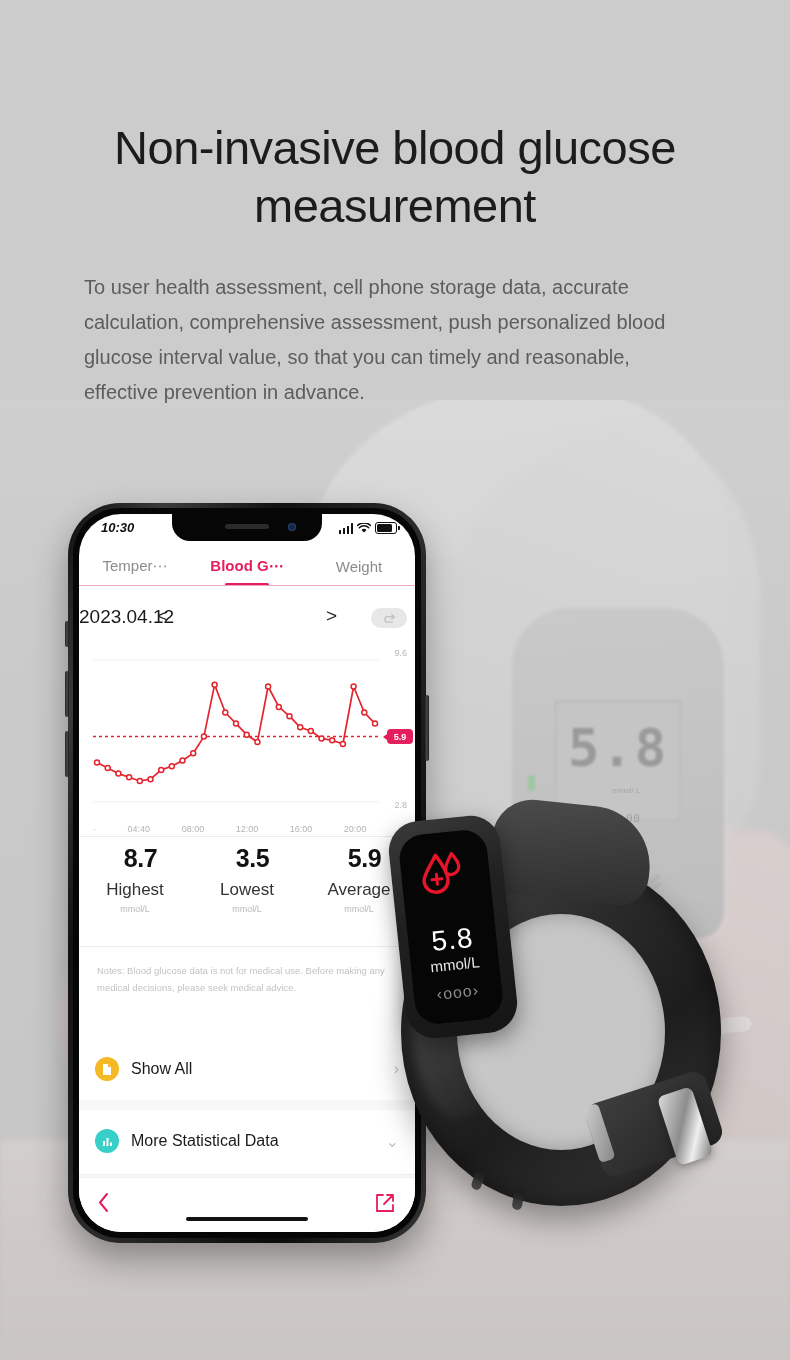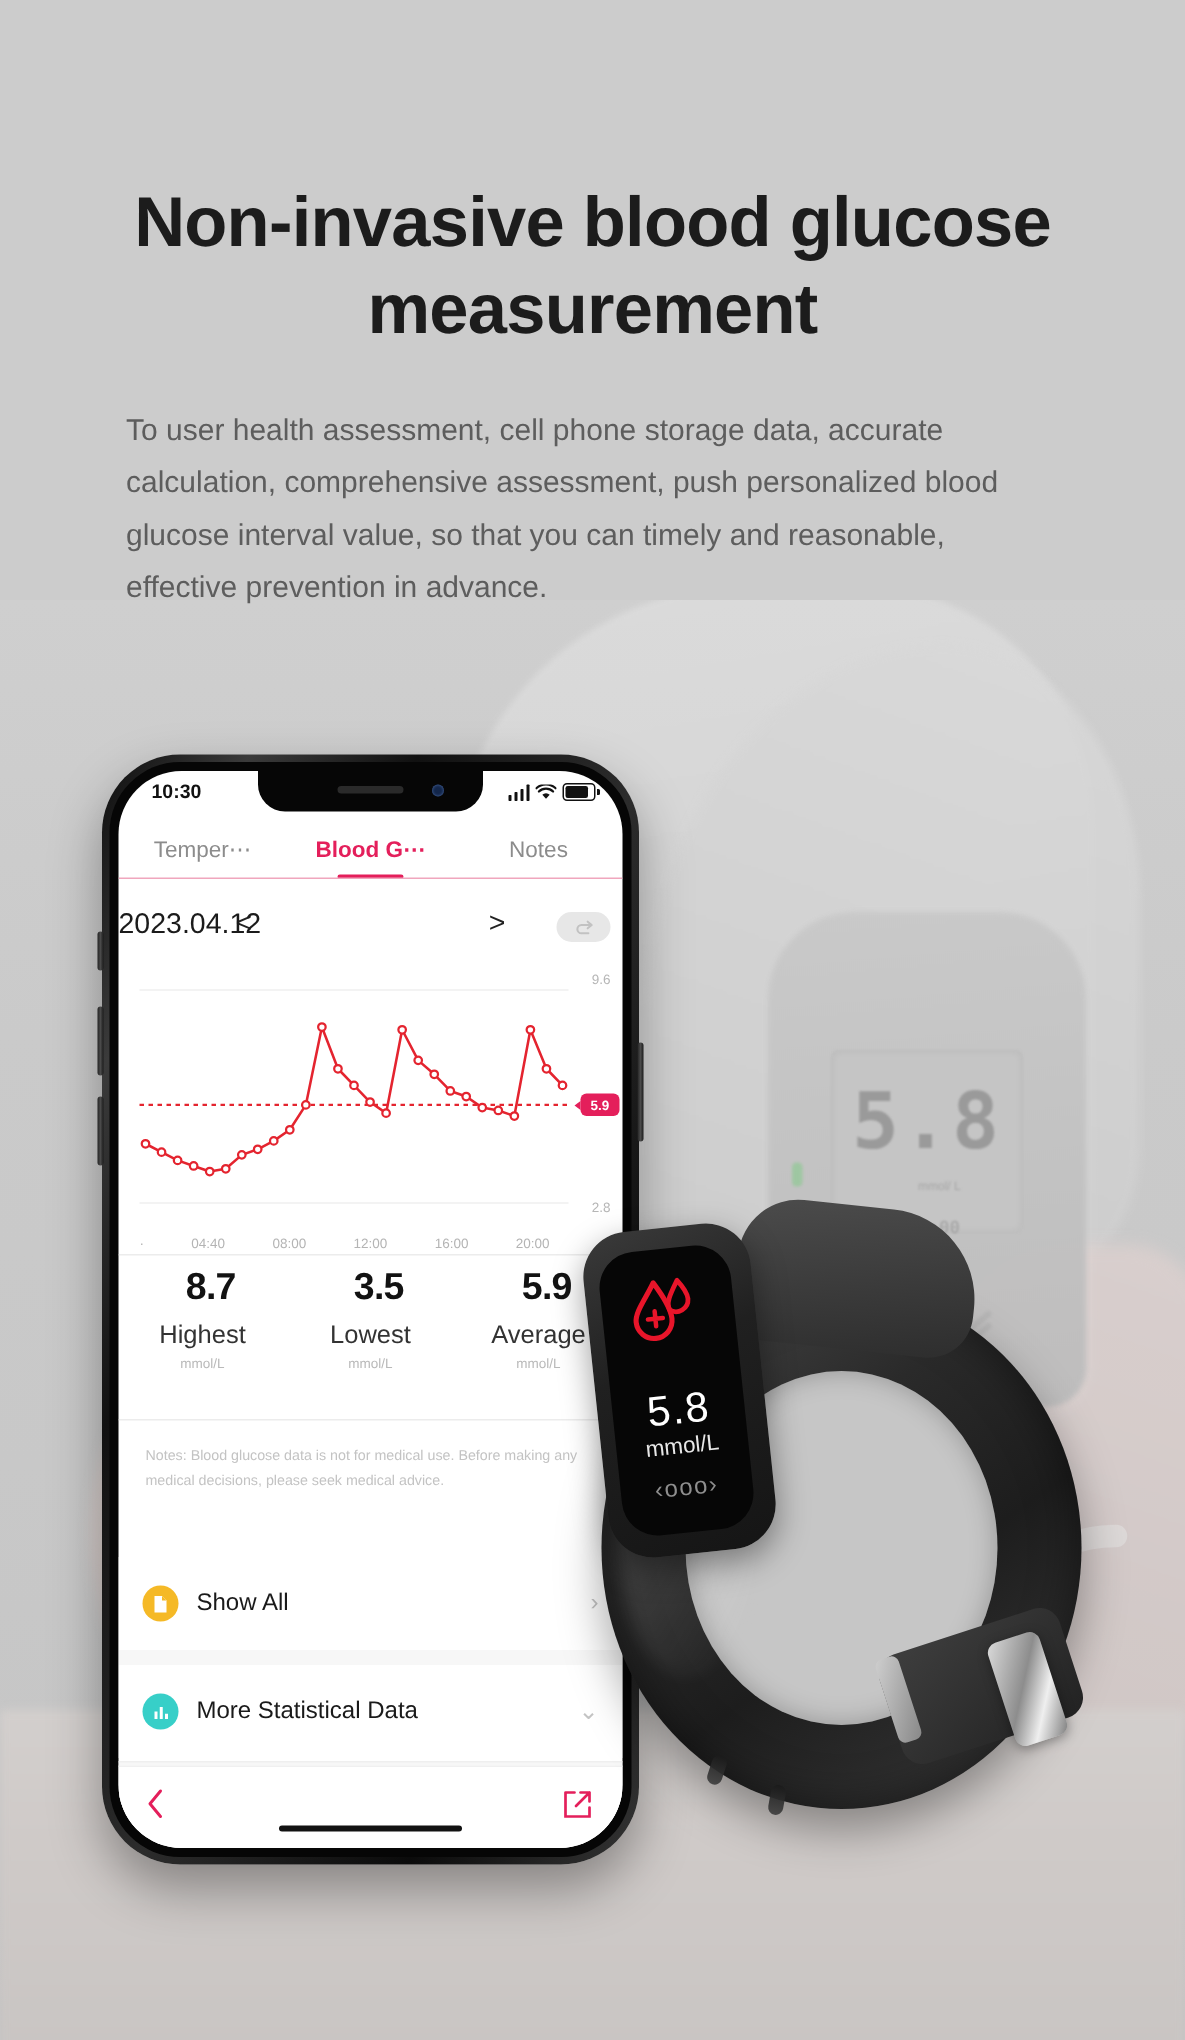--- a/index.html
+++ b/index.html
@@ -42,21 +42,21 @@
   .bg-meter-dt{position:absolute;left:562px;top:812px;font-family:"DejaVu Sans Mono", monospace;
       font-size:11px;color:#9d9d9d;filter:blur(.7px);letter-spacing:.5px;}
   .bg-meter-led{position:absolute;left:528px;top:775px;width:7px;height:16px;border-radius:3px;
       background:#96c89a;filter:blur(1px);opacity:.8;}
   .bg-meter-chev{position:absolute;left:630px;top:870px;width:34px;height:26px;filter:blur(1.2px);opacity:.45;}
   
   #bg-wifi{position:absolute;right:-10px;top:560px;width:170px;height:180px;opacity:.5;}
 
   
   #headline{position:absolute;left:50px;top:88px;width:690px;text-align:center;
-      font-size:47px;line-height:58px;font-weight:bold;color:#1c1c1c;
+      font-size:47px;line-height:58px;font-weight:normal;color:#1c1c1c;
       letter-spacing:-.5px;}
   #subcopy{position:absolute;left:84px;top:250px;width:624px;
       font-size:20px;line-height:35px;color:#5d5d5d;}
 
   
   #phone{position:absolute;left:68px;top:503px;width:358px;height:740px;}
   .phone-frame{position:absolute;inset:0;border-radius:52px;
       background:linear-gradient(115deg,#0e0e0e 0%,#3b3b3b 14%,#111 30%,#2c2c2c 52%,#0b0b0b 78%,#343434 100%);
       box-shadow:0 16px 34px rgba(0,0,0,.34);}
   .phone-frame2{position:absolute;left:5px;top:5px;right:5px;bottom:5px;border-radius:47px;
@@ -70,21 +70,21 @@
   .btn-right1{right:-3px;top:192px;width:4px;height:66px;}
 
   .notch{position:absolute;left:50%;transform:translateX(-50%);top:0;width:150px;height:27px;
       background:#060606;border-radius:0 0 18px 18px;z-index:6;}
   .notch-spk{position:absolute;left:50%;transform:translateX(-50%);top:10px;width:44px;height:5px;
       border-radius:3px;background:#2a2a2a;}
   .notch-cam{position:absolute;right:26px;top:9px;width:8px;height:8px;border-radius:50%;
       background:#13264a;box-shadow:inset 0 0 2px #4f6fa8;}
 
   
-  .statusbar{position:absolute;left:0;top:0;width:100%;height:30px;z-index:5;}
+  .statusbar{position:absolute;left:0;top:0;width:100%;height:30px;z-index:5;font-style:italic;}
   .sb-time{position:absolute;left:22px;top:6px;font-size:13px;font-weight:bold;color:#111;}
   .sb-right{position:absolute;right:18px;top:8px;display:flex;align-items:flex-end;gap:4px;}
   .bar{width:2.5px;background:#111;border-radius:.5px;}
   .batt{width:20px;height:10px;border:1.4px solid #111;border-radius:3px;position:relative;}
   .batt::after{content:"";position:absolute;right:-3.5px;top:3px;width:2px;height:4px;background:#111;border-radius:0 1px 1px 0;}
   .batt i{position:absolute;left:1.2px;top:1.2px;bottom:1.2px;width:15px;background:#111;border-radius:1.5px;display:block;}
 
   
   .tabs{position:absolute;left:0;top:32px;width:100%;height:40px;display:flex;align-items:center;z-index:4;}
   .tab{flex:1;text-align:center;font-size:15px;color:#8c8c8c;position:relative;}
@@ -255,21 +255,21 @@
 
     <div class="tabs">
       <div class="tab">
         <span>Temper⋯</span>
       </div>
       <div class="tab active">
         <span>Blood G⋯</span>
         <span class="tab-underline"></span>
       </div>
       <div class="tab">
-        <span>Notes</span>
+        <span>Weight</span>
       </div>
     </div>
     <div class="tabs-rule"></div>
 
     <div class="daterow">
       <div class="d-prev">&lt;</div>
       <div class="d-date">2023.04.12</div>
       <div class="d-next">&gt;</div>
       <div class="d-refresh">
         <svg width="17" height="11" viewBox="0 0 18 12">

